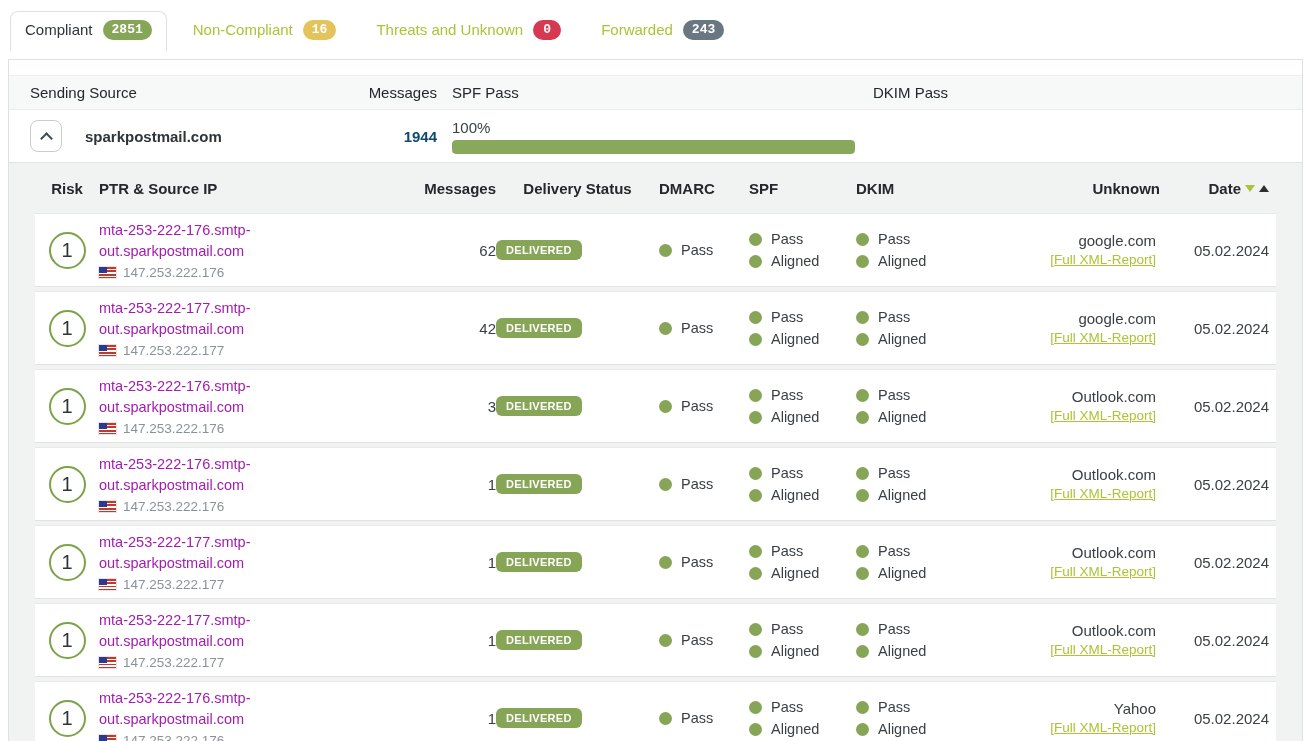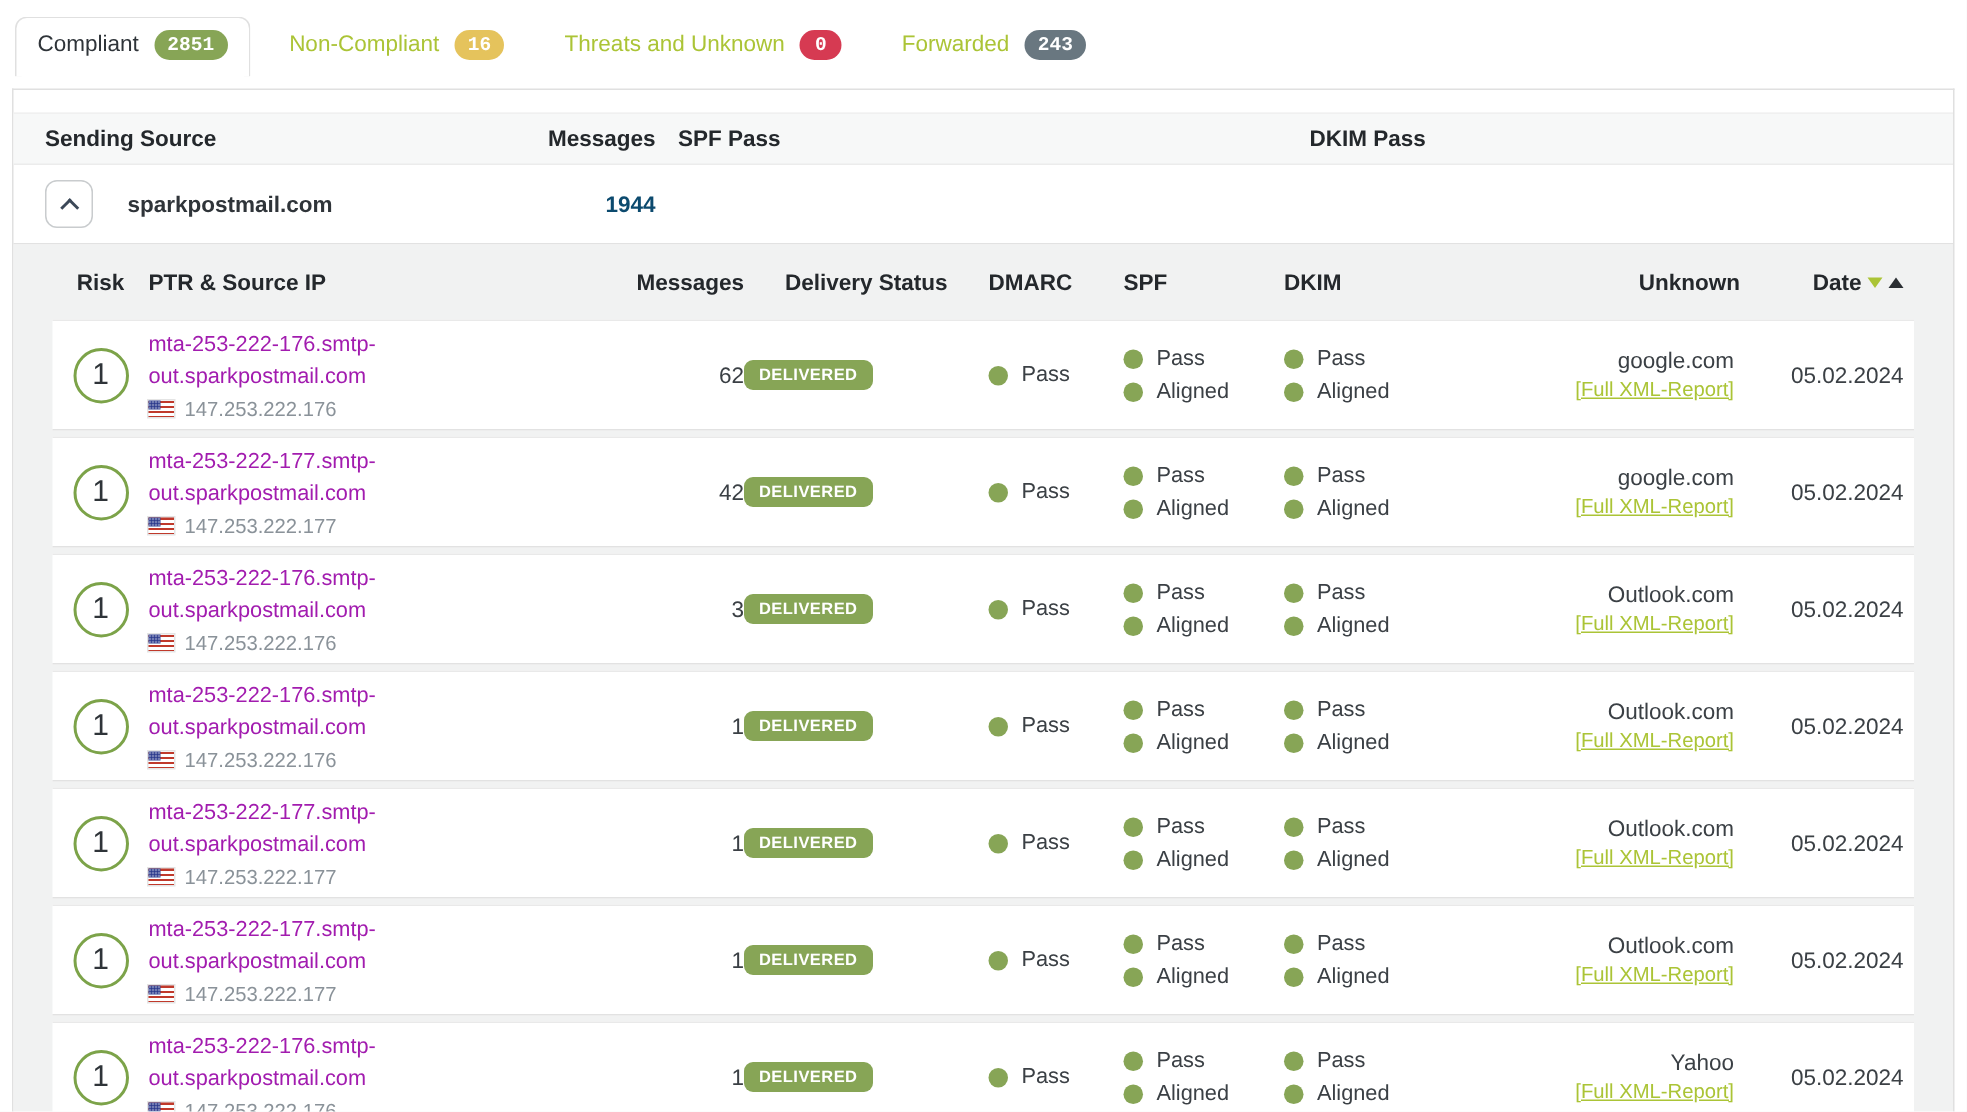--- a/index.html
+++ b/index.html
@@ -25,21 +25,21 @@
 
   
   .panel { position:absolute; left:8px; top:46px; width:1295px; height:695px;
            border:1px solid #e0e0e0; border-bottom:none; background:#fff; z-index:1;
            display:flex; flex-direction:column; }
 
   
   .summary-grid { display:grid; grid-template-columns:300px 107px 418px 1fr; padding:0 21px; }
   .summary-header { margin-top:15px; height:35px; background:#f7f8f8;
         border-top:1px solid #f0f0f0; border-bottom:1px solid #ececec;
-        align-items:center; font-weight:700; font-size:15px; color:#24282c; }
+        align-items:center; font-weight:400; font-size:15px; color:#24282c; }
   .sh-right { text-align:right; }
   .sh-pad15 { padding-left:15px; }
   .sh-pad18 { padding-left:18px; }
 
   .summary-row { height:53px; align-items:center; border-bottom:1px solid #e2e2e2; }
   .src-cell { display:flex; align-items:center; gap:23px; }
   .collapse-btn { width:32px; height:32px; border:1px solid #c9ccce; border-radius:8px;
         background:#fff; display:flex; align-items:center; justify-content:center; cursor:pointer; }
   .chev-up { width:9px; height:9px; border-top:2px solid #3c4858; border-right:2px solid #3c4858;
         transform:rotate(-45deg); margin-top:4px; }
@@ -122,20 +122,26 @@
     </div>
 
     <div class="summary-grid summary-row">
       <div class="src-cell">
         <div class="collapse-btn">
           <span class="chev-up"></span>
         </div>
         <span class="src-name">sparkpostmail.com</span>
       </div>
       <div class="sum-msgs">1944</div>
+      <div class="bar-cell sh-pad15">
+        <span class="bar-label">100%</span>
+        <div class="bar-track">
+          <div class="bar-fill" style="width: 100%;"></div>
+        </div>
+      </div>
     </div>
 
     <div class="detail-section">
       <div class="detail-grid detail-header">
         <div class="dh-center">Risk</div>
         <div>PTR &amp; Source IP</div>
         <div class="dh-right">Messages</div>
         <div class="dh-center">Delivery Status</div>
         <div>DMARC</div>
         <div>SPF</div>

